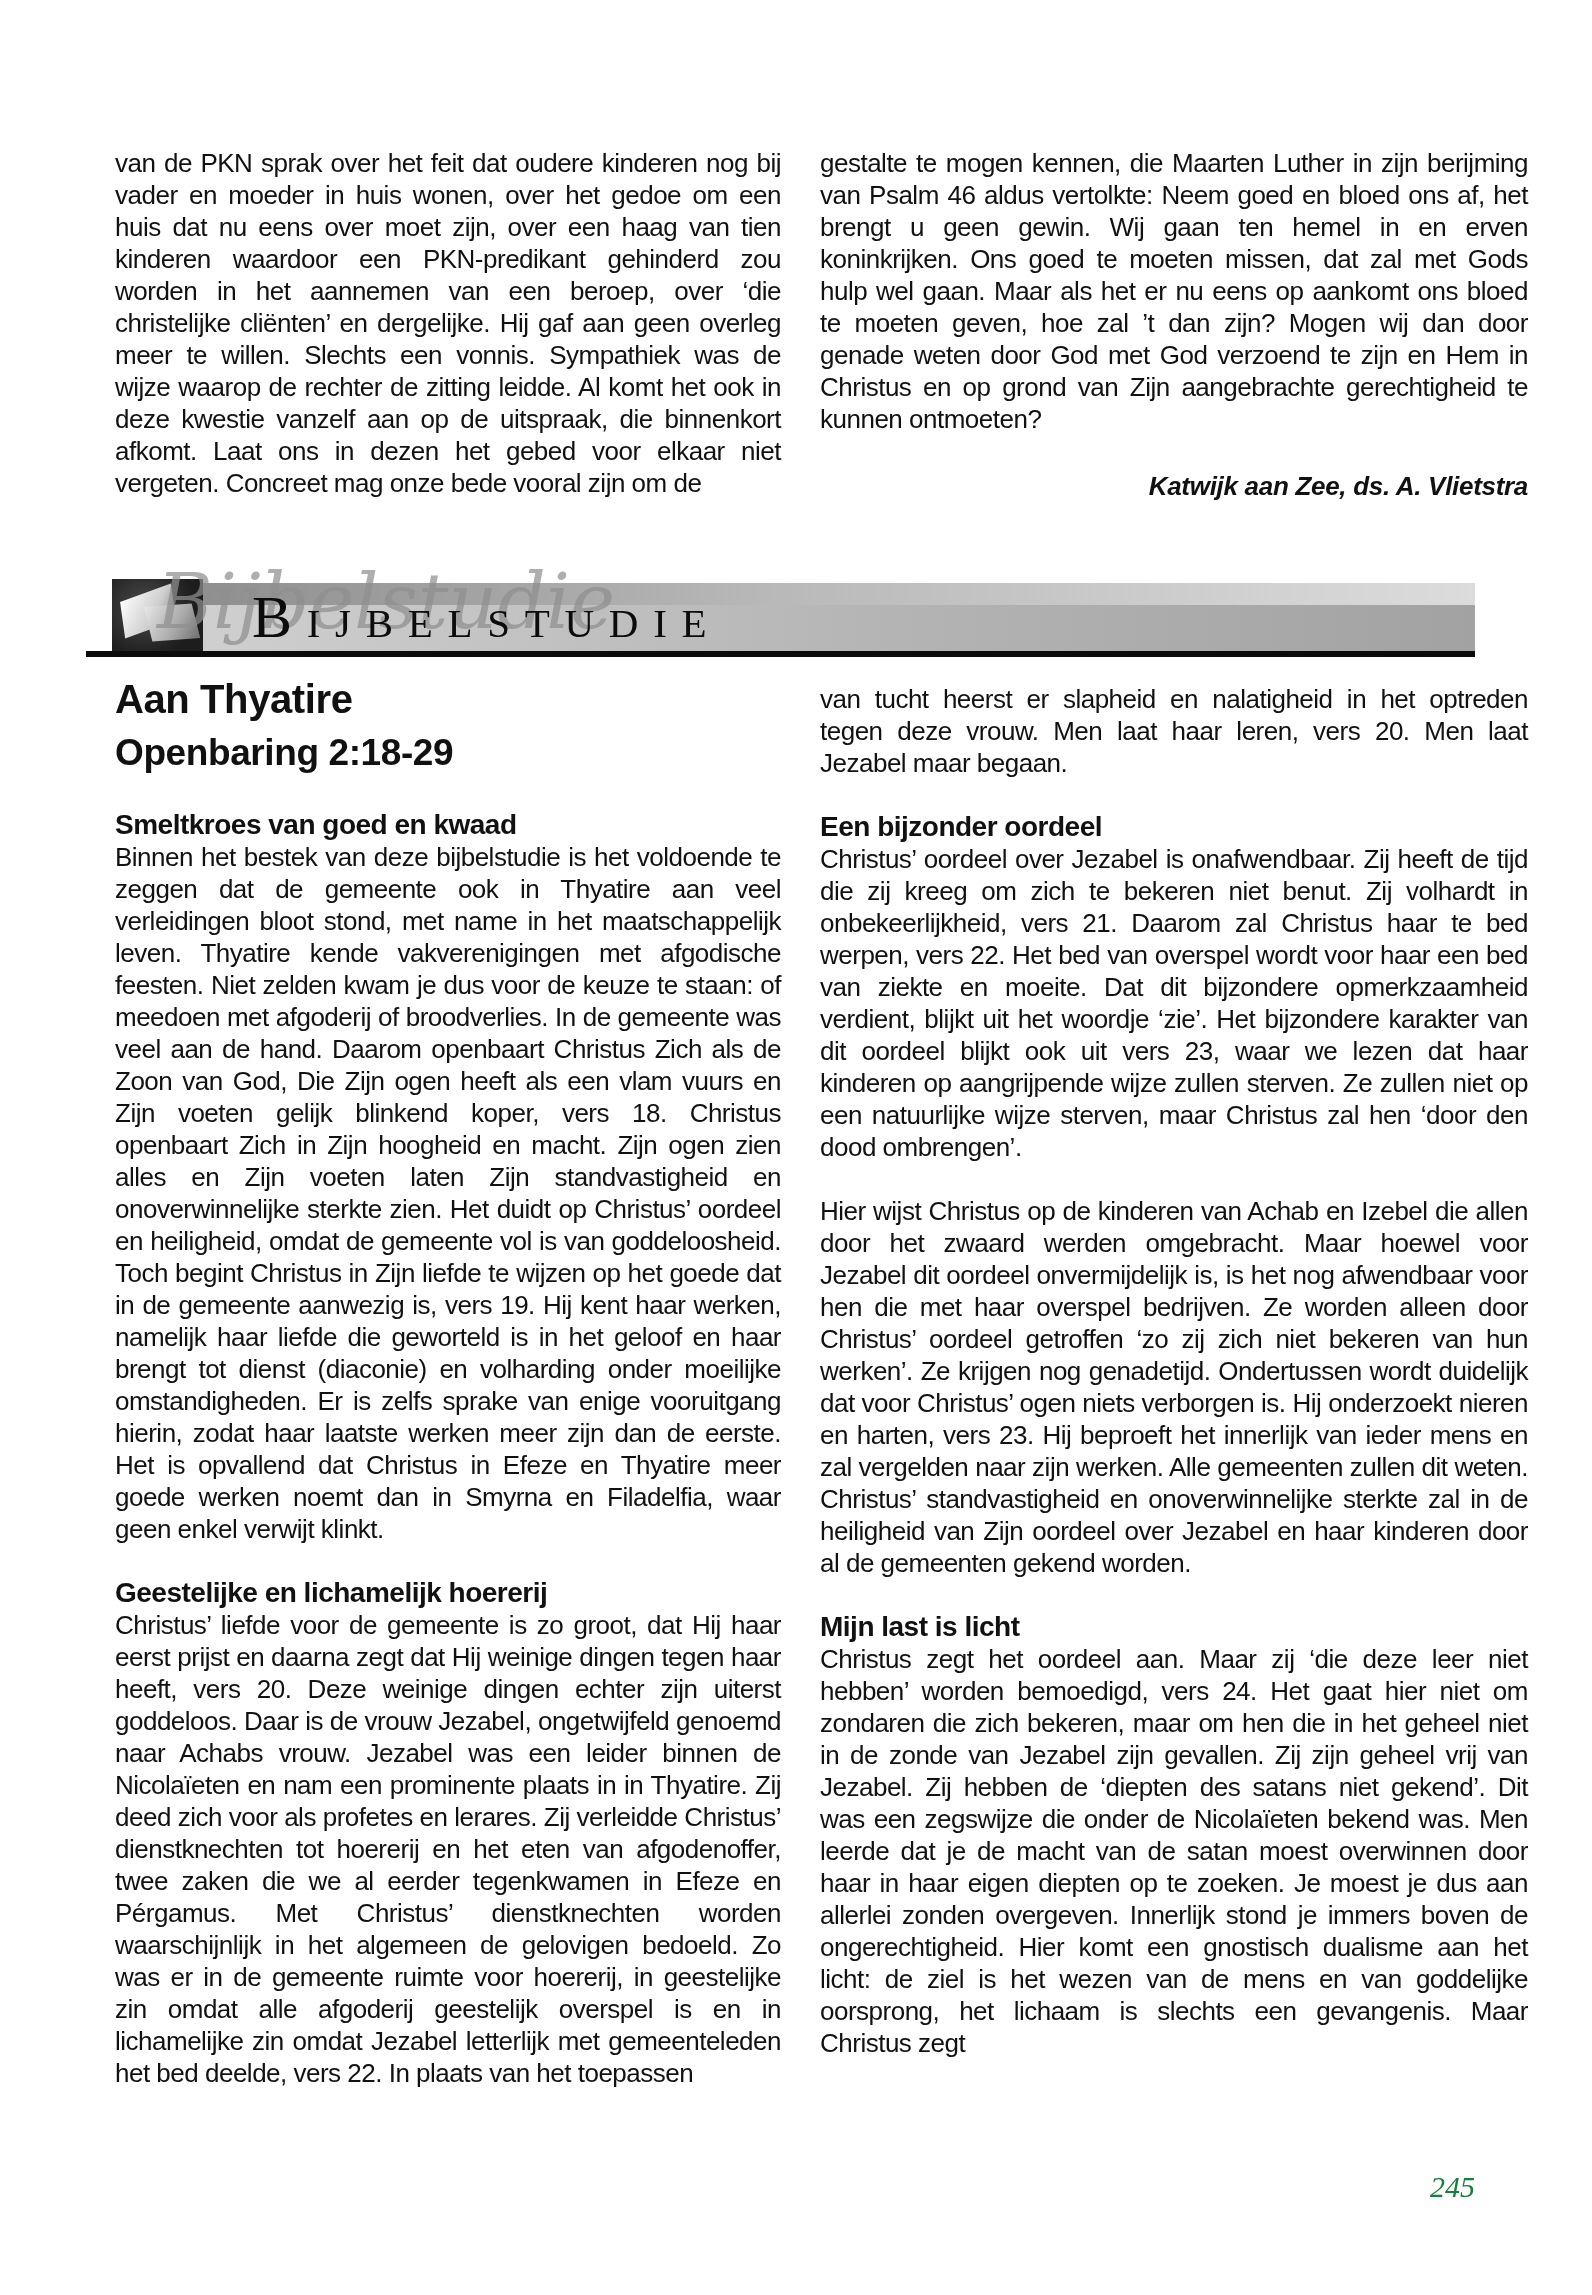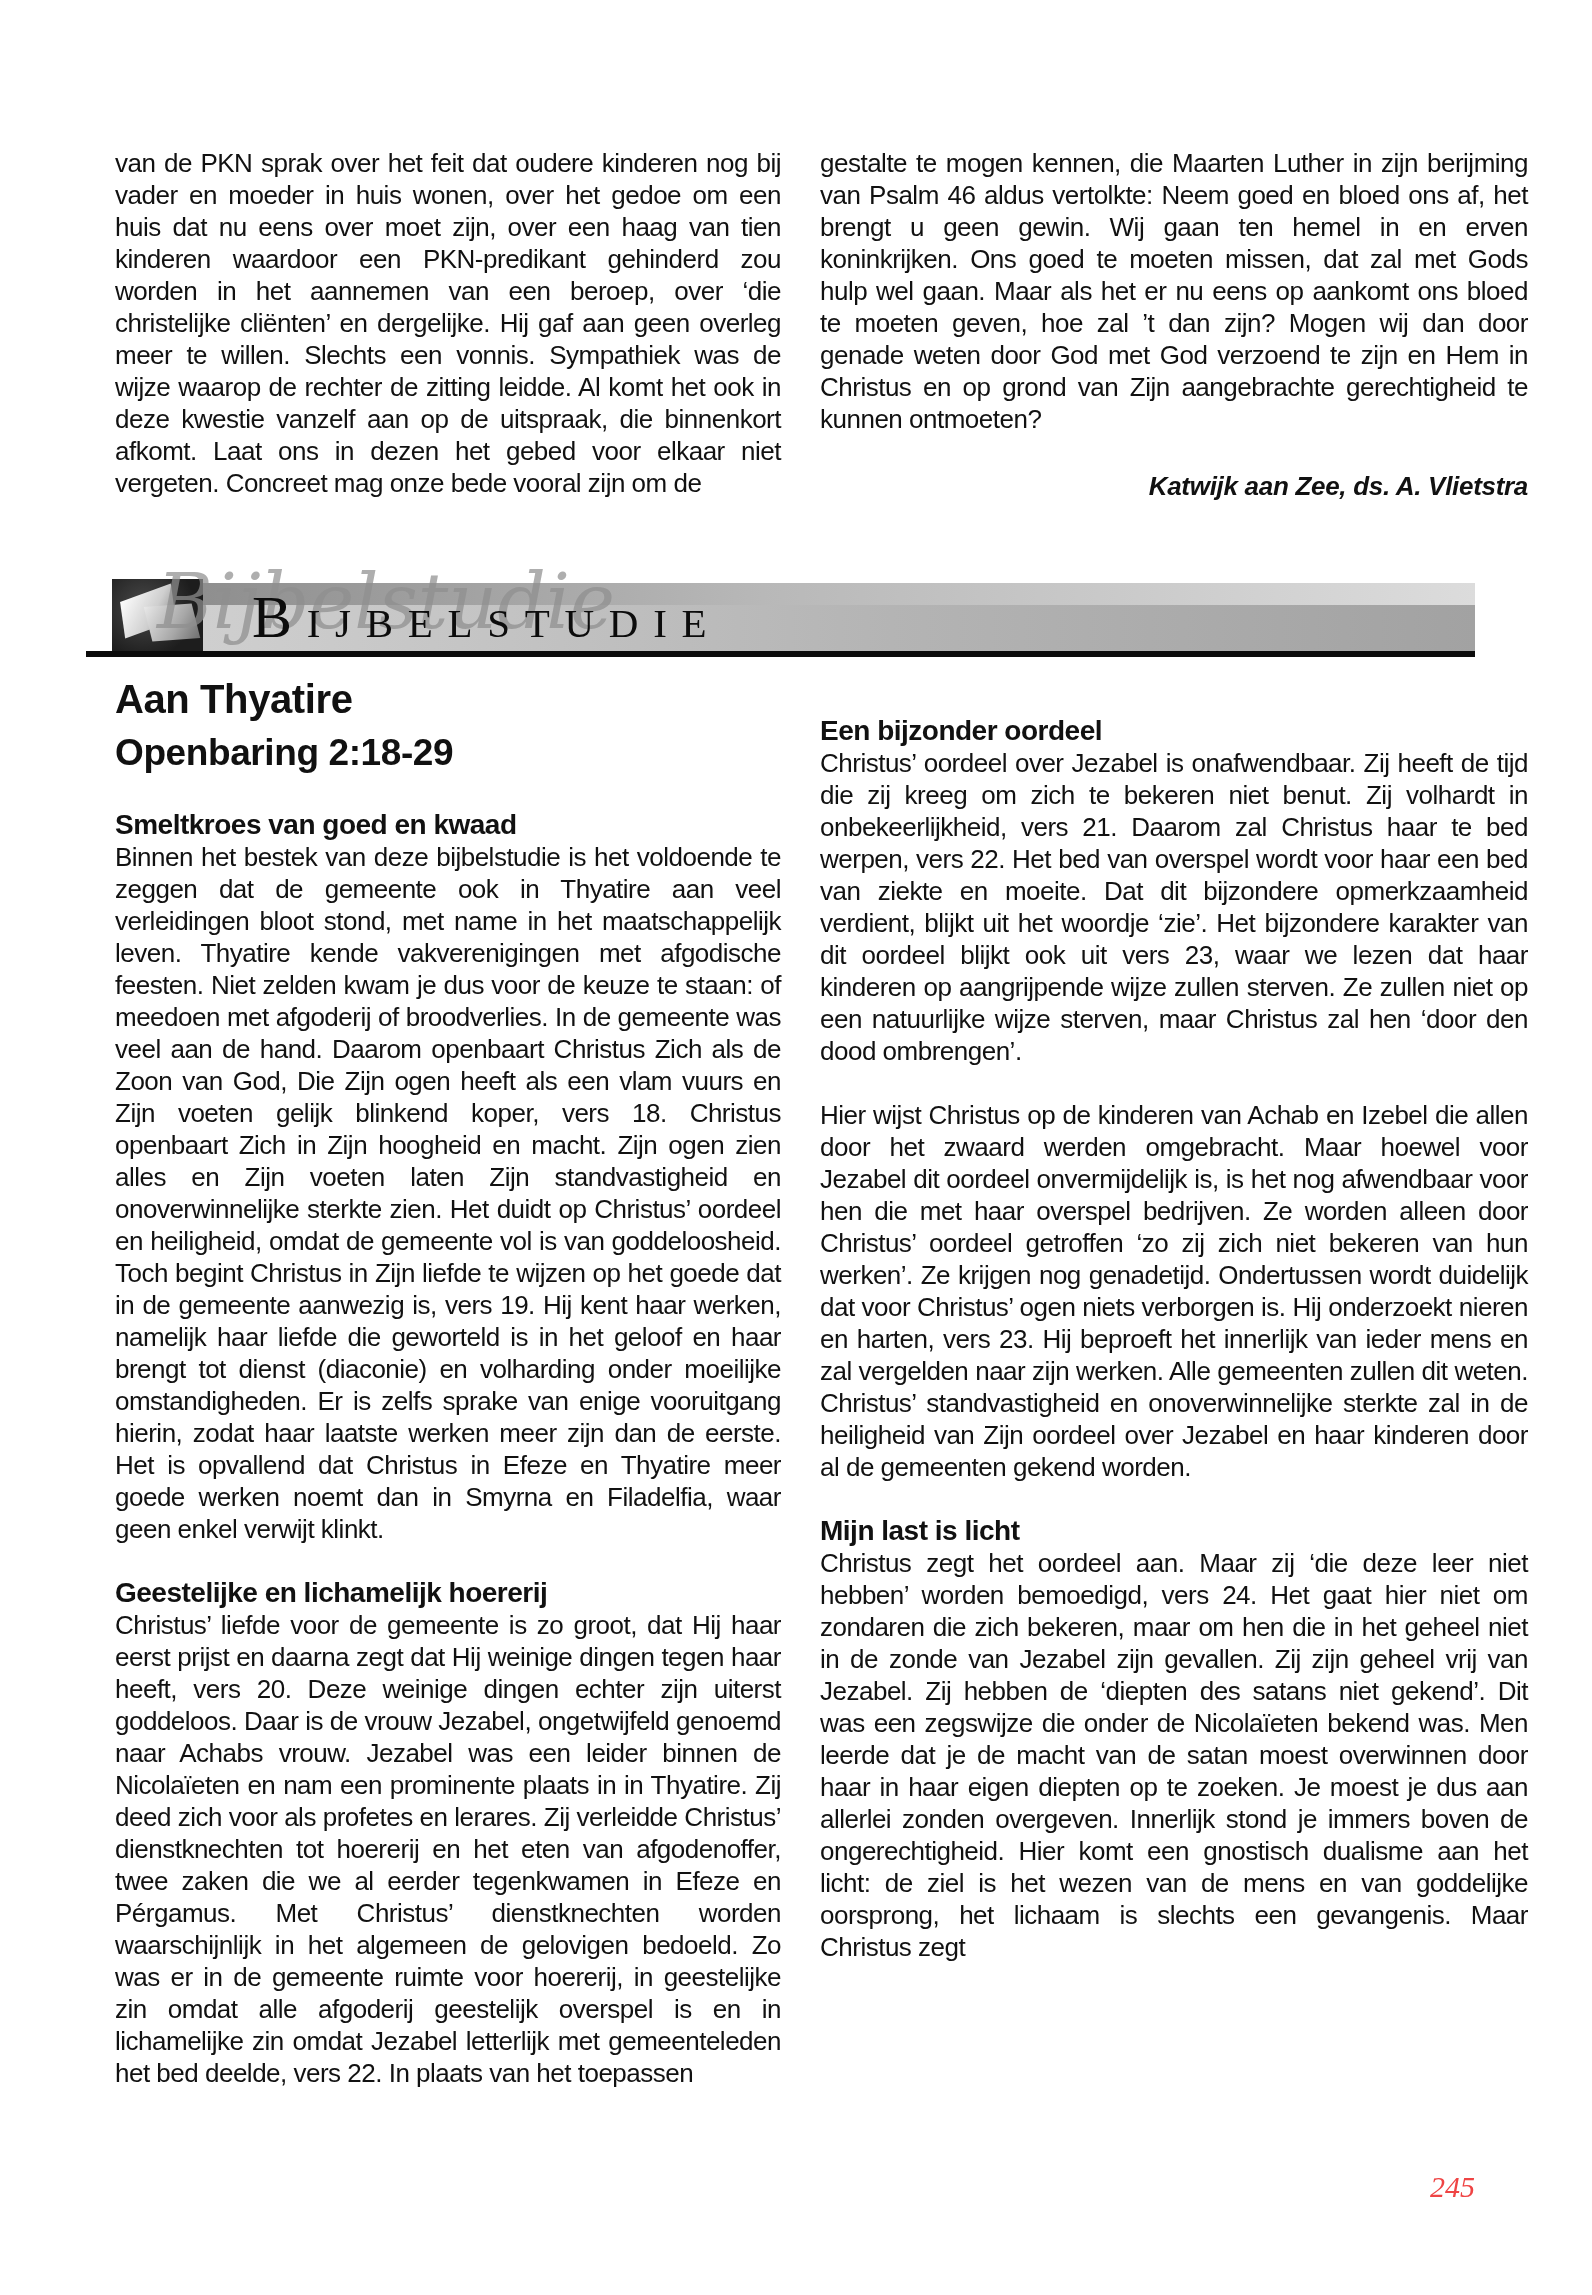--- a/index.html
+++ b/index.html
@@ -44,21 +44,21 @@
   
   .article-left{left:115px;top:683px;width:666px;}
   .article-right{left:820px;top:683px;width:708px;}
   .article-title{font-size:40px;font-weight:bold;letter-spacing:-0.4px;margin:0 0 22.4px 0;text-align:left;}
   .article-subtitle{font-size:37px;font-weight:bold;letter-spacing:-0.4px;margin:0 0 40px 0;text-align:left;}
   .sec-heading{font-size:28px;font-weight:bold;margin:0;text-align:left;letter-spacing:-0.5px;}
   .sec-body{margin:0;}
   .gap{margin-top:32px;}
   
   .page-number{position:absolute;left:1294px;top:2170px;width:181px;text-align:right;
-    font-family:"Liberation Serif",serif;font-style:italic;font-size:30px;color:#ef4444;}
+    font-family:"Liberation Serif",serif;font-style:italic;font-size:30px;color:#15803d;}
 </style>
 </head>
 <body>
 
 <div class="page">
 
   <div class="col intro-left">
     <p class="sec-body">van de PKN sprak over het feit dat oudere kinderen nog bij vader en moeder in huis wonen, over het gedoe om een huis dat nu eens over moet zijn, over een haag van tien kinderen waardoor een PKN-predikant gehinderd zou worden in het aannemen van een beroep, over ‘die christelijke cliënten’ en dergelijke. Hij gaf aan geen overleg meer te willen. Slechts een vonnis. Sympathiek was de wijze waarop de rechter de zitting leidde. Al komt het ook in deze kwestie vanzelf aan op de uitspraak, die binnenkort afkomt. Laat ons in dezen het gebed voor elkaar niet vergeten. Concreet mag onze bede vooral zijn om de</p>
   </div>
   <div class="col intro-right">
@@ -81,20 +81,21 @@
     <h2 class="article-subtitle">Openbaring 2:18-29</h2>
 
     <h3 class="sec-heading">Smeltkroes van goed en kwaad</h3>
     <p class="sec-body">Binnen het bestek van deze bijbelstudie is het voldoende te zeggen dat de gemeente ook in Thyatire aan veel verleidingen bloot stond, met name in het maatschappelijk leven. Thyatire kende vakverenigingen met afgodische feesten. Niet zelden kwam je dus voor de keuze te staan: of meedoen met afgoderij of broodverlies. In de gemeente was veel aan de hand. Daarom openbaart Christus Zich als de Zoon van God, Die Zijn ogen heeft als een vlam vuurs en Zijn voeten gelijk blinkend koper, vers 18. Christus openbaart Zich in Zijn hoogheid en macht. Zijn ogen zien alles en Zijn voeten laten Zijn standvastigheid en onoverwinnelijke sterkte zien. Het duidt op Christus’ oordeel en heiligheid, omdat de gemeente vol is van goddeloosheid. Toch begint Christus in Zijn liefde te wijzen op het goede dat in de gemeente aanwezig is, vers 19. Hij kent haar werken, namelijk haar liefde die geworteld is in het geloof en haar brengt tot dienst (diaconie) en volharding onder moeilijke omstandigheden. Er is zelfs sprake van enige vooruitgang hierin, zodat haar laatste werken meer zijn dan de eerste. Het is opvallend dat Christus in Efeze en Thyatire meer goede werken noemt dan in Smyrna en Filadelfia, waar geen enkel verwijt klinkt.</p>
 
     <h3 class="sec-heading gap">Geestelijke en lichamelijk hoererij</h3>
     <p class="sec-body">Christus’ liefde voor de gemeente is zo groot, dat Hij haar eerst prijst en daarna zegt dat Hij weinige dingen tegen haar heeft, vers 20. Deze weinige dingen echter zijn uiterst goddeloos. Daar is de vrouw Jezabel, ongetwijfeld genoemd naar Achabs vrouw. Jezabel was een leider binnen de Nicolaïeten en nam een prominente plaats in in Thyatire. Zij deed zich voor als profetes en lerares. Zij verleidde Christus’ dienstknechten tot hoererij en het eten van afgodenoffer, twee zaken die we al eerder tegenkwamen in Efeze en Pérgamus. Met Christus’ dienstknechten worden waarschijnlijk in het algemeen de gelovigen bedoeld. Zo was er in de gemeente ruimte voor hoererij, in geestelijke zin omdat alle afgoderij geestelijk overspel is en in lichamelijke zin omdat Jezabel letterlijk met gemeenteleden het bed deelde, vers 22. In plaats van het toepassen</p>
   </div>
 
   <div class="col article-right">
+    <p class="sec-body">van tucht heerst er slapheid en nalatigheid in het optreden tegen deze vrouw. Men laat haar leren, vers 20. Men laat Jezabel maar begaan.</p>
 
     <h3 class="sec-heading gap">Een bijzonder oordeel</h3>
     <p class="sec-body">Christus’ oordeel over Jezabel is onafwendbaar. Zij heeft de tijd die zij kreeg om zich te bekeren niet benut. Zij volhardt in onbekeerlijkheid, vers 21. Daarom zal Christus haar te bed werpen, vers 22. Het bed van overspel wordt voor haar een bed van ziekte en moeite. Dat dit bijzondere opmerkzaamheid verdient, blijkt uit het woordje ‘zie’. Het bijzondere karakter van dit oordeel blijkt ook uit vers 23, waar we lezen dat haar kinderen op aangrijpende wijze zullen sterven. Ze zullen niet op een natuurlijke wijze sterven, maar Christus zal hen ‘door den dood ombrengen’.</p>
 
     <p class="sec-body gap">Hier wijst Christus op de kinderen van Achab en Izebel die allen door het zwaard werden omgebracht. Maar hoewel voor Jezabel dit oordeel onvermijdelijk is, is het nog afwendbaar voor hen die met haar overspel bedrijven. Ze worden alleen door Christus’ oordeel getroffen ‘zo zij zich niet bekeren van hun werken’. Ze krijgen nog genadetijd. Ondertussen wordt duidelijk dat voor Christus’ ogen niets verborgen is. Hij onderzoekt nieren en harten, vers 23. Hij beproeft het innerlijk van ieder mens en zal vergelden naar zijn werken. Alle gemeenten zullen dit weten. Christus’ standvastigheid en onoverwinnelijke sterkte zal in de heiligheid van Zijn oordeel over Jezabel en haar kinderen door al de gemeenten gekend worden.</p>
 
     <h3 class="sec-heading gap">Mijn last is licht</h3>
     <p class="sec-body">Christus zegt het oordeel aan. Maar zij ‘die deze leer niet hebben’ worden bemoedigd, vers 24. Het gaat hier niet om zondaren die zich bekeren, maar om hen die in het geheel niet in de zonde van Jezabel zijn gevallen. Zij zijn geheel vrij van Jezabel. Zij hebben de ‘diepten des satans niet gekend’. Dit was een zegswijze die onder de Nicolaïeten bekend was. Men leerde dat je de macht van de satan moest overwinnen door haar in haar eigen diepten op te zoeken. Je moest je dus aan allerlei zonden overgeven. Innerlijk stond je immers boven de ongerechtigheid. Hier komt een gnostisch dualisme aan het licht: de ziel is het wezen van de mens en van goddelijke oorsprong, het lichaam is slechts een gevangenis. Maar Christus zegt</p>
   </div>
 

